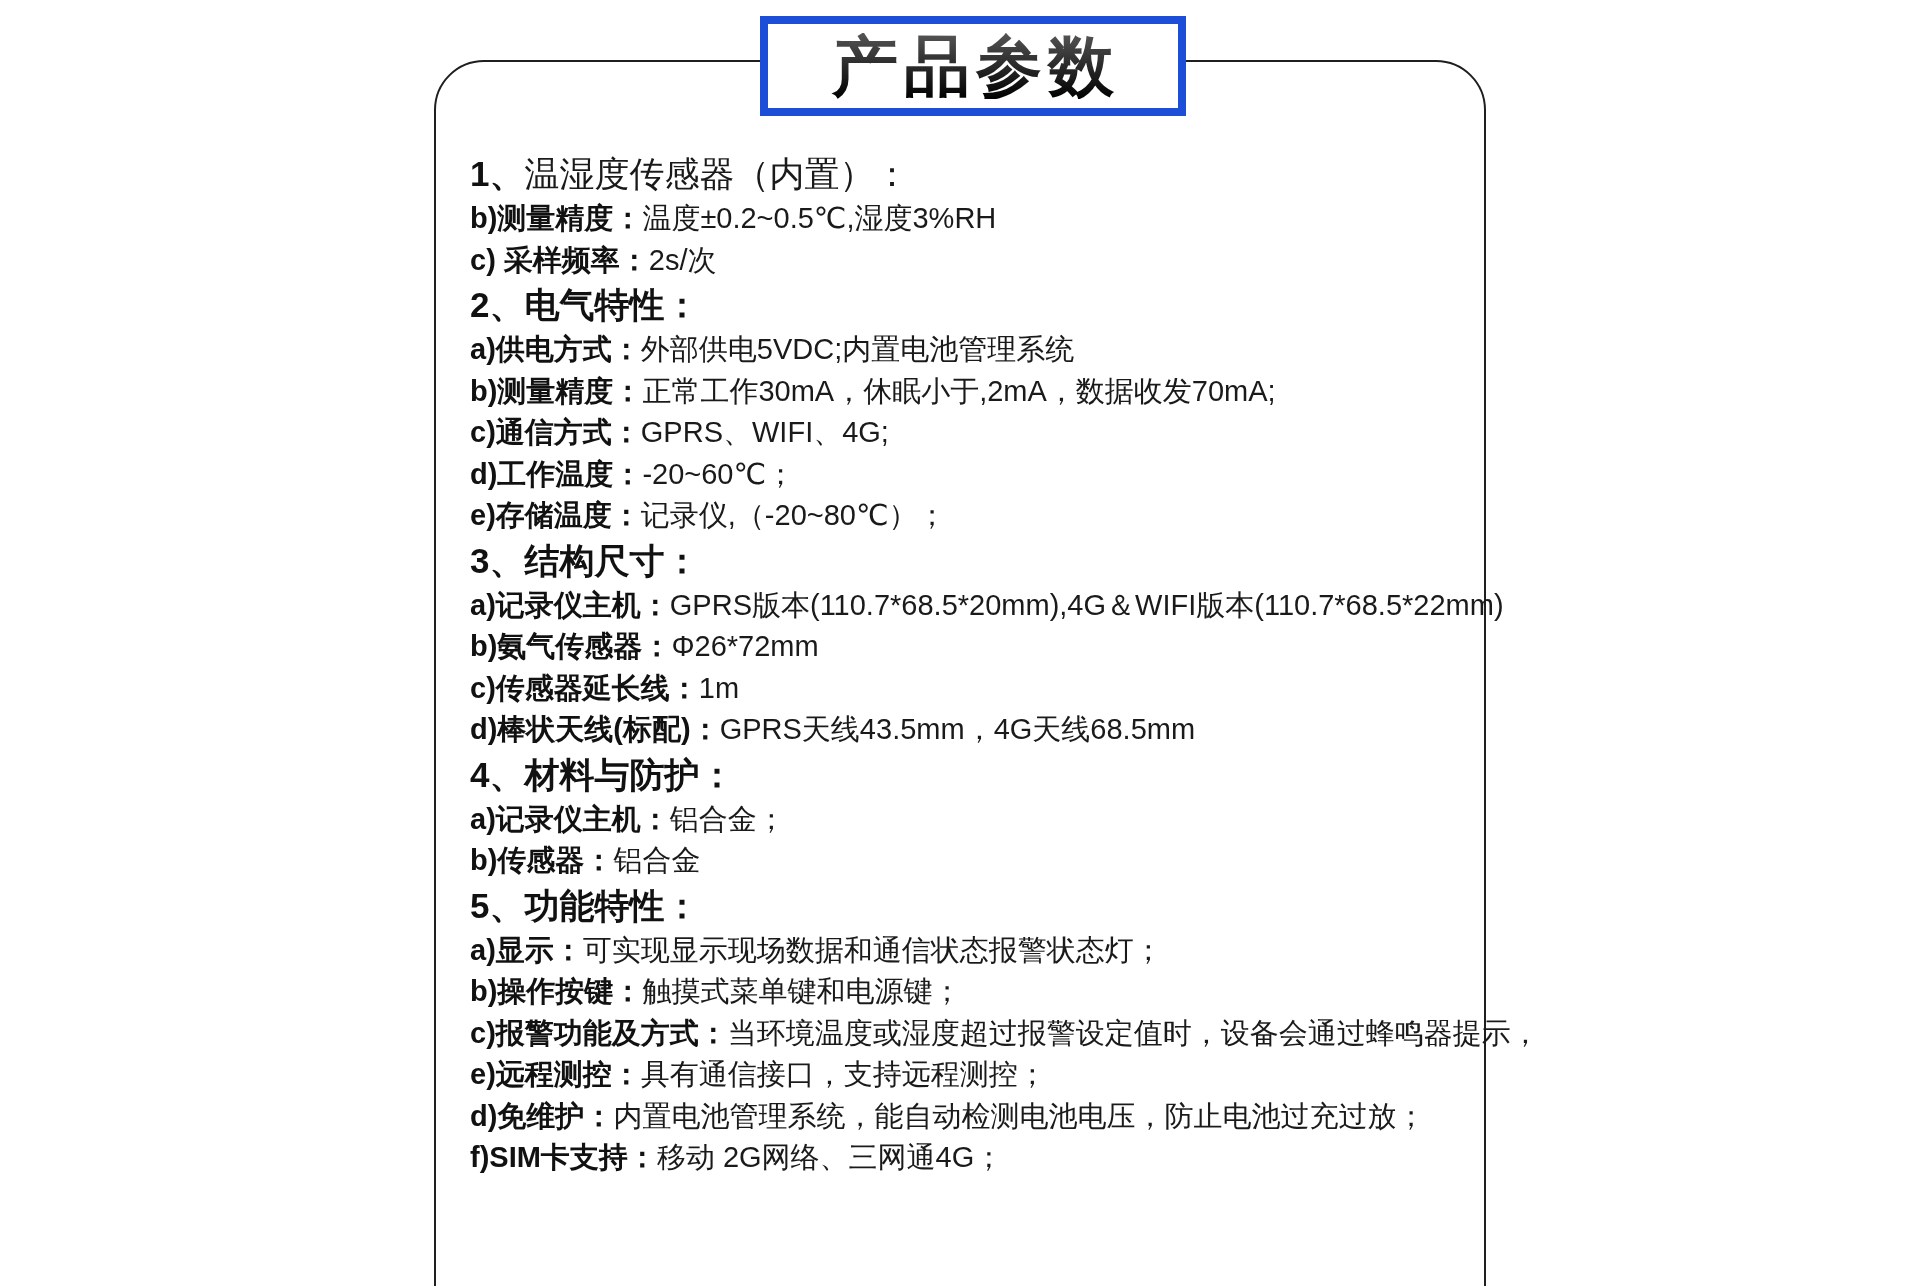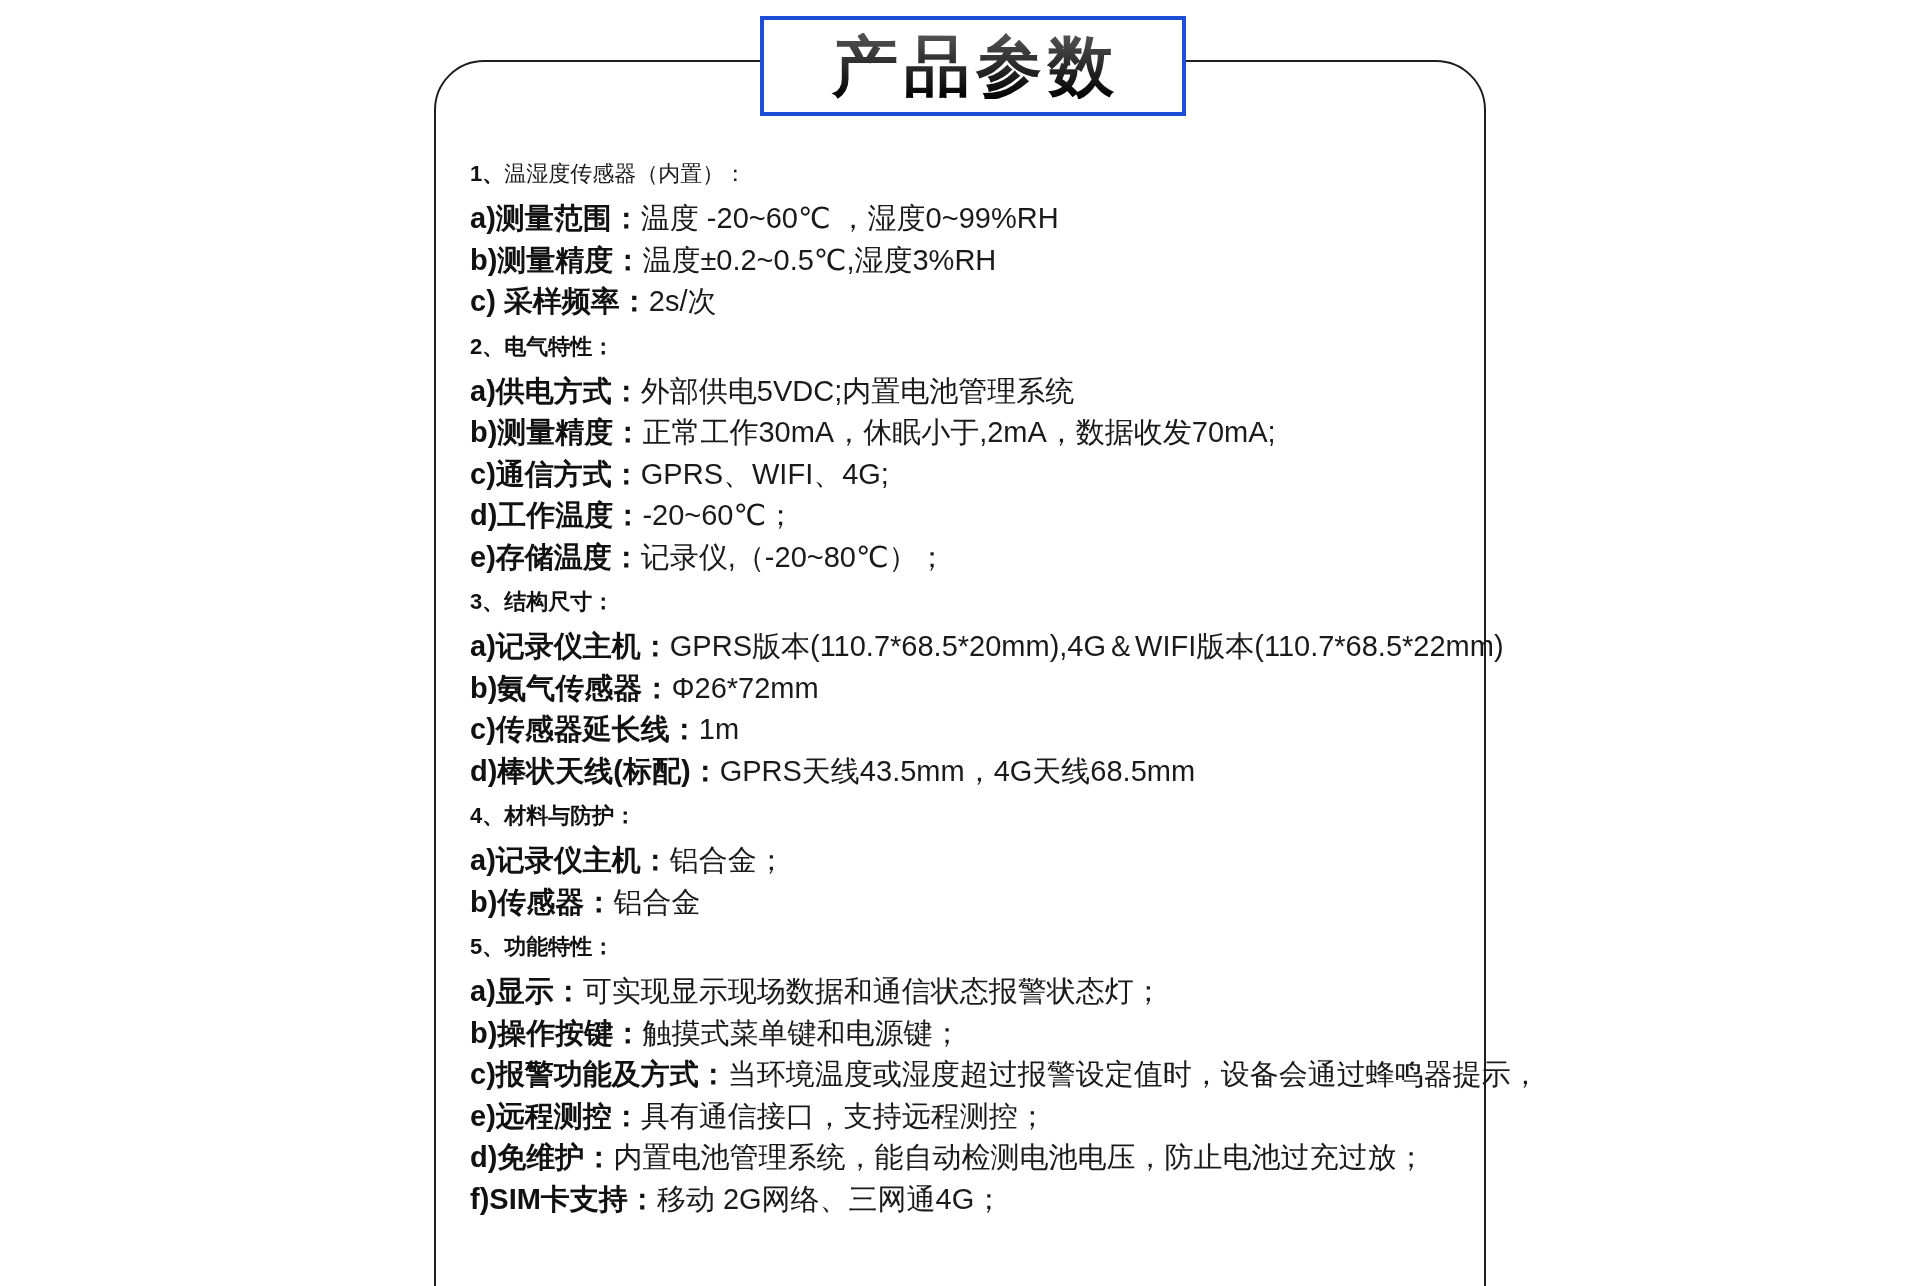--- a/index.html
+++ b/index.html
@@ -22,21 +22,21 @@
     background: #ffffff;
     box-sizing: border-box;
   }
 
   
   .title-box {
     position: absolute;
     left: 760px; top: 16px;
     width: 426px; height: 100px;
     background: #ffffff;
-    border: 4px solid #1d4ed8;
+    border: 8px solid #1d4ed8;
     box-sizing: border-box;
     display: flex; align-items: center; justify-content: center;
     z-index: 3;
   }
   .title-text {
     font-size: 66px;
     font-weight: 700;
     letter-spacing: 6px;
     line-height: 1;
     padding-left: 6px; 
@@ -48,21 +48,21 @@
   }
 
   
   .content {
     position: absolute;
     left: 470px; top: 150px;
     width: 1000px;
     z-index: 2;
   }
   .sec-heading {
-    font-size: 22px;
+    font-size: 35px;
     line-height: 48px;
     font-weight: 700;
     color: #111111;
     white-space: nowrap;
   }
   .sec-name.regular { font-weight: 400; color: #1a1a1a; }
   .item {
     font-size: 29px;
     line-height: 41.5px;
     color: #1a1a1a;
@@ -77,21 +77,20 @@
 
 <div class="page">
   <div class="panel"></div>
   <div class="title-box">
     <span class="title-text">产品参数</span>
   </div>
   <div class="content" id="content">
   <div class="section">
     <div class="sec-heading"><span class="sec-num">1、</span><span class="sec-name regular">温湿度传感器（内置）：</span></div>
 
-  <div class="item"><span class="item-label">a)测量范围：</span><span class="item-value">温度 -20~60℃ ，湿度0~99%RH</span></div>
 
   <div class="item"><span class="item-label">b)测量精度：</span><span class="item-value">温度±0.2~0.5℃,湿度3%RH</span></div>
 
   <div class="item"><span class="item-label">c) 采样频率：</span><span class="item-value">2s/次</span></div>
 </div>
 
   <div class="section">
     <div class="sec-heading"><span class="sec-num">2、</span><span class="sec-name">电气特性：</span></div>
 
   <div class="item"><span class="item-label">a)供电方式：</span><span class="item-value">外部供电5VDC;内置电池管理系统</span></div>

